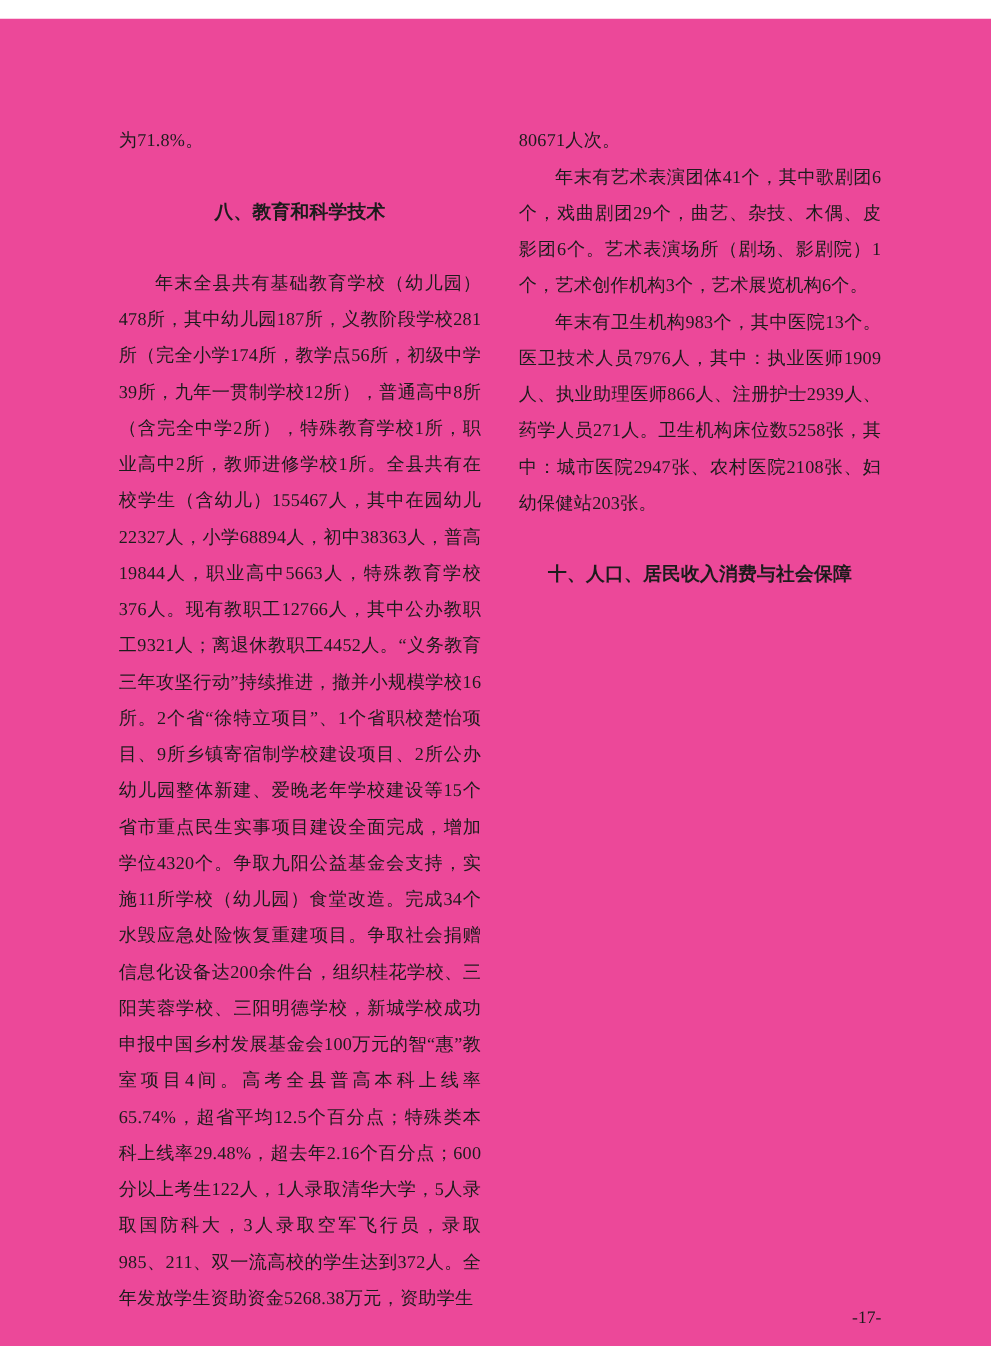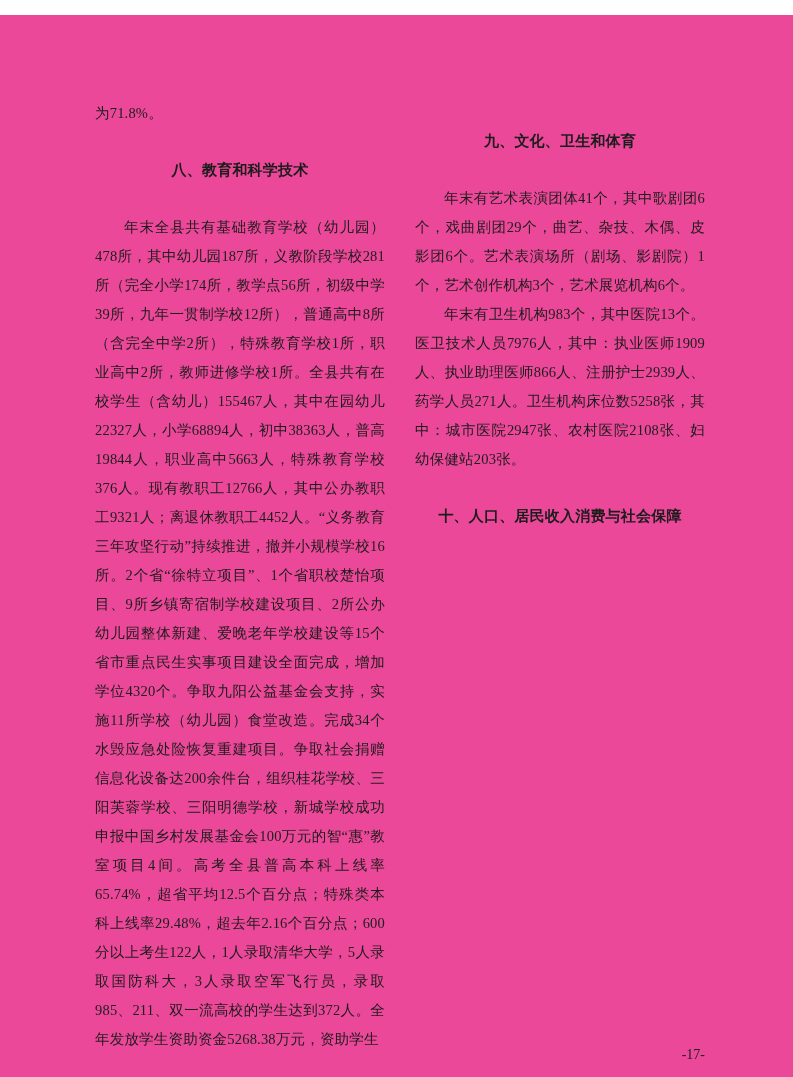--- a/index.html
+++ b/index.html
@@ -62,20 +62,20 @@
 <body>
 
 <div class="page">
   <div class="columns">
     <div class="column">
         <p class="cont">为71.8%。</p>
         <h2 class="heading">八、教育和科学技术</h2>
         <p class="para">年末全县共有基础教育学校（幼儿园）478所，其中幼儿园187所，义教阶段学校281所（完全小学174所，教学点56所，初级中学39所，九年一贯制学校12所），普通高中8所（含完全中学2所），特殊教育学校1所，职业高中2所，教师进修学校1所。全县共有在校学生（含幼儿）155467人，其中在园幼儿22327人，小学68894人，初中38363人，普高19844人，职业高中5663人，特殊教育学校376人。现有教职工12766人，其中公办教职工9321人；离退休教职工4452人。“义务教育三年攻坚行动”持续推进，撤并小规模学校16所。2个省“徐特立项目”、1个省职校楚怡项目、9所乡镇寄宿制学校建设项目、2所公办幼儿园整体新建、爱晚老年学校建设等15个省市重点民生实事项目建设全面完成，增加学位4320个。争取九阳公益基金会支持，实施11所学校（幼儿园）食堂改造。完成34个水毁应急处险恢复重建项目。争取社会捐赠信息化设备达200余件台，组织桂花学校、三阳芙蓉学校、三阳明德学校，新城学校成功申报中国乡村发展基金会100万元的智“惠”教室项目4间。高考全县普高本科上线率65.74%，超省平均12.5个百分点；特殊类本科上线率29.48%，超去年2.16个百分点；600分以上考生122人，1人录取清华大学，5人录取国防科大，3人录取空军飞行员，录取985、211、双一流高校的学生达到372人。全年发放学生资助资金5268.38万元，资助学生</p>
       </div>
     <div class="column">
-        <h2 class="heading">九、文化、卫生和体育</h2>
+        <p class="cont">80671人次。</p>
         <p class="para">年末有艺术表演团体41个，其中歌剧团6个，戏曲剧团29个，曲艺、杂技、木偶、皮影团6个。艺术表演场所（剧场、影剧院）1个，艺术创作机构3个，艺术展览机构6个。</p>
         <p class="para">年末有卫生机构983个，其中医院13个。医卫技术人员7976人，其中：执业医师1909人、执业助理医师866人、注册护士2939人、药学人员271人。卫生机构床位数5258张，其中：城市医院2947张、农村医院2108张、妇幼保健站203张。</p>
         <h2 class="heading">十、人口、居民收入消费与社会保障</h2>
       </div>
   </div>
   <div class="footer">-17-</div>
 </div>
 
 </body></html>

